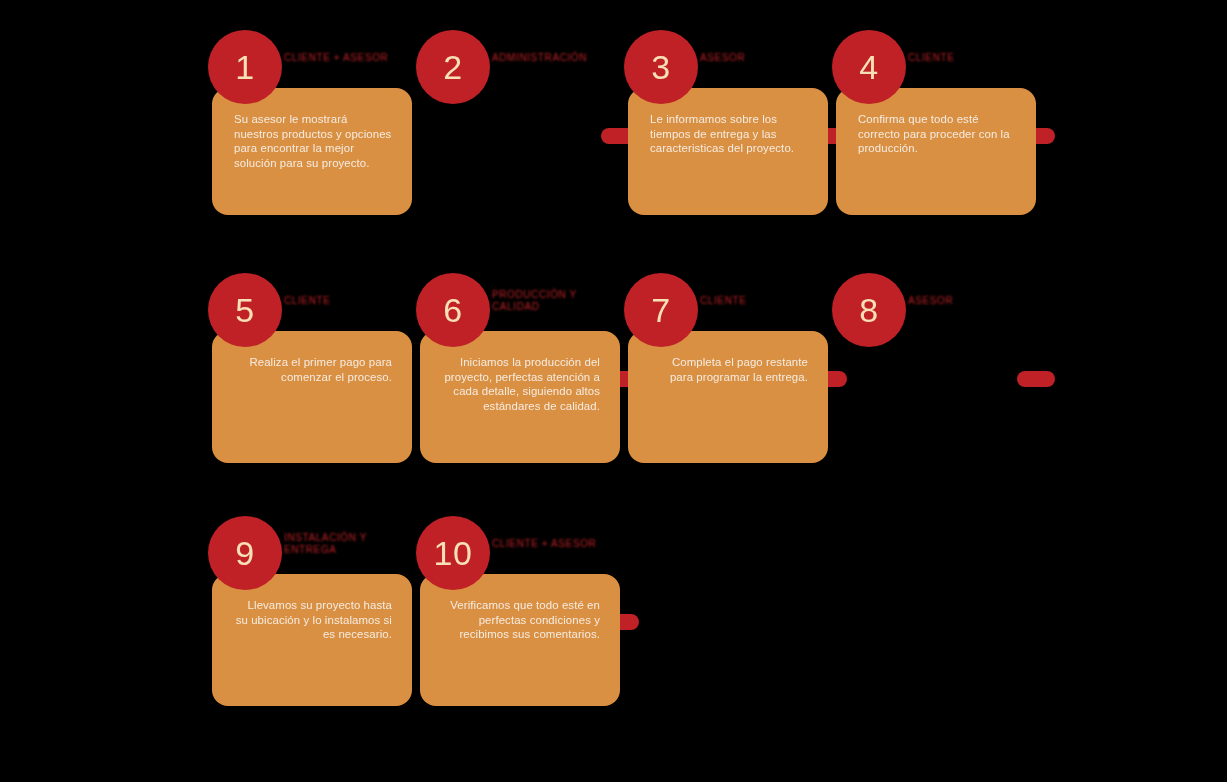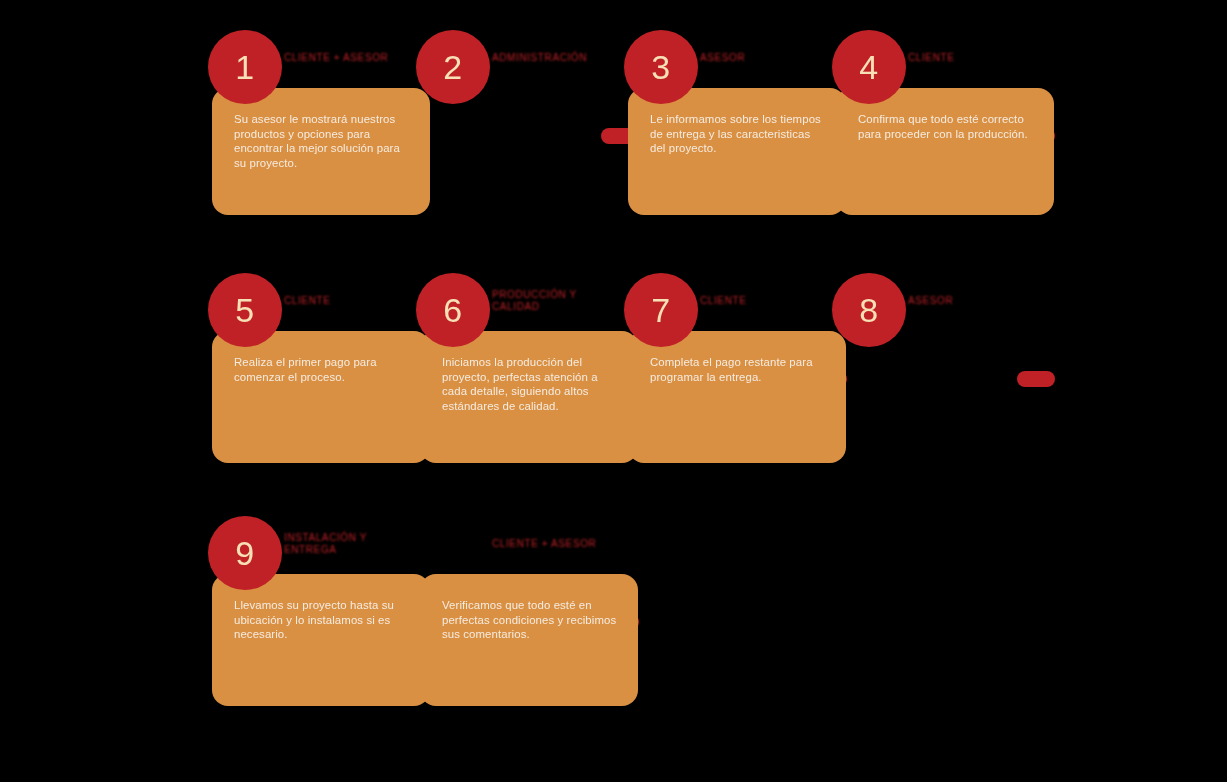--- a/index.html
+++ b/index.html
@@ -54,30 +54,31 @@
     background: #bf2126;
     border-radius: 8px;
     z-index: 1;
   }
 
   
   .card {
     position: absolute;
     left: 8px;
     top: 88px;
-    width: 218px;
+    width: 200px;
     height: 127px;
     background: #da9042;
     border-radius: 16px;
     box-sizing: border-box;
     padding: 24px 20px 14px 22px;
     z-index: 2;
   }
   .card.tall {
     height: 132px;
+    text-align: right;
   }
   .card-text {
     color: #f5ece2;
     font-size: 11.4px;
     line-height: 14.6px;
     letter-spacing: 0.1px;
     white-space: pre-line;
     margin: 0;
   }
 
@@ -227,17 +228,20 @@
       </div>
       <div class="role two-line">INSTALACIÓN Y
 ENTREGA</div>
     </div>
 
     <div class="step step-c1">
       <div class="connector"></div>
       <div class="card tall">
         <p class="card-text">Verificamos que todo esté en perfectas condiciones y recibimos sus comentarios.</p>
       </div>
+      <div class="badge">
+        <span class="badge-num">10</span>
+      </div>
       <div class="role">CLIENTE + ASESOR</div>
     </div>
   </div>
 
 </div>
 
 </body></html>

